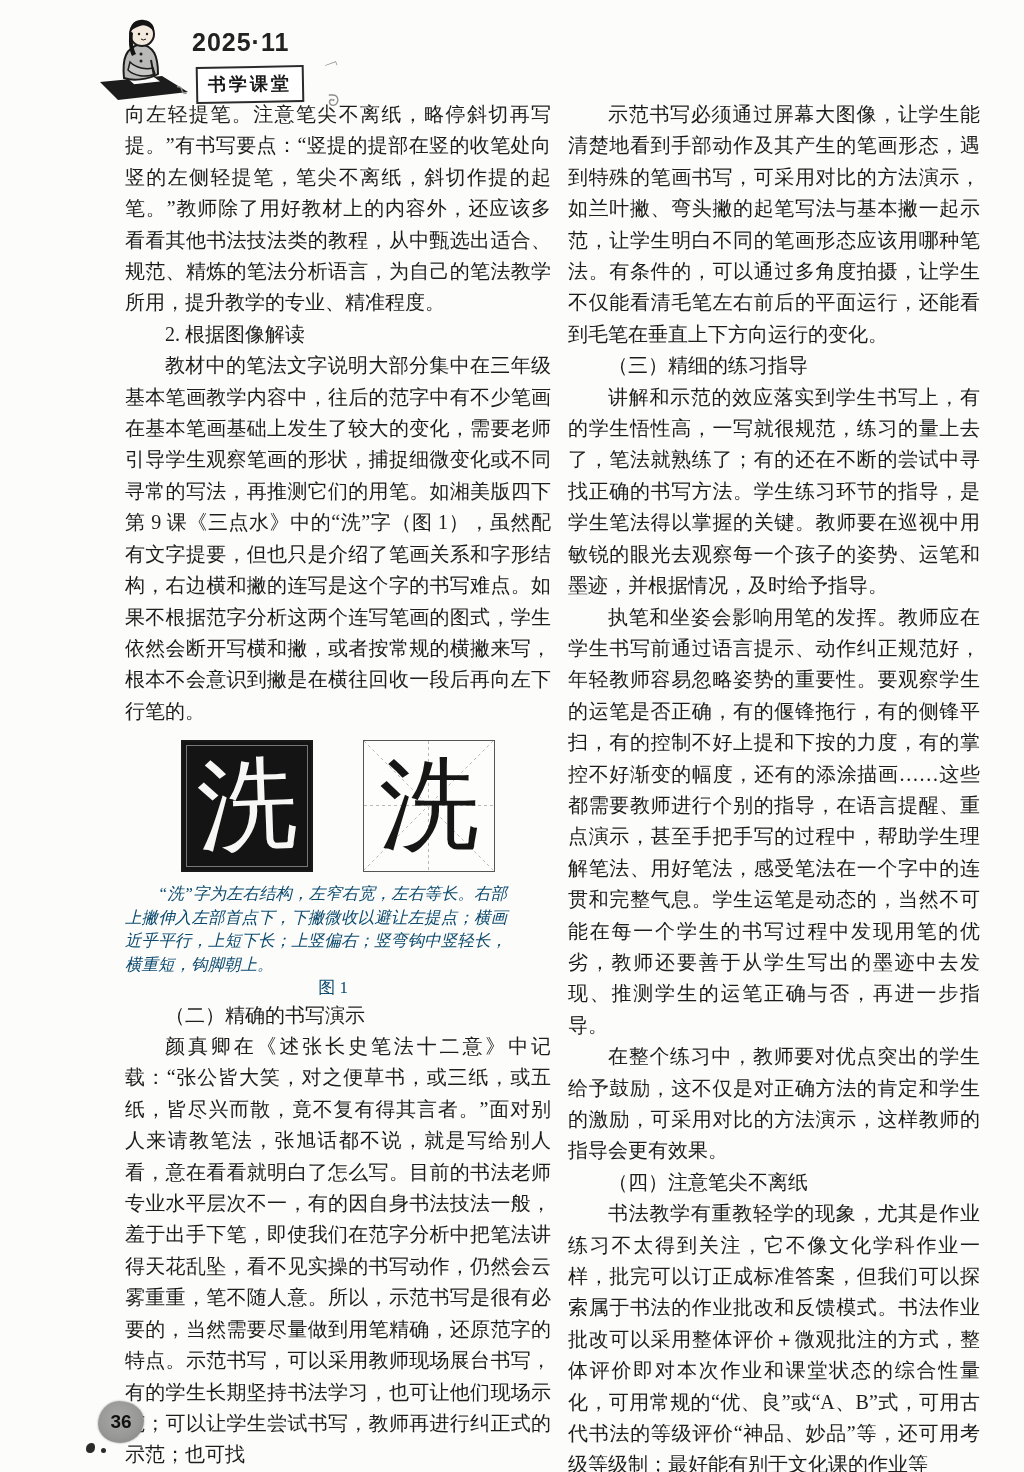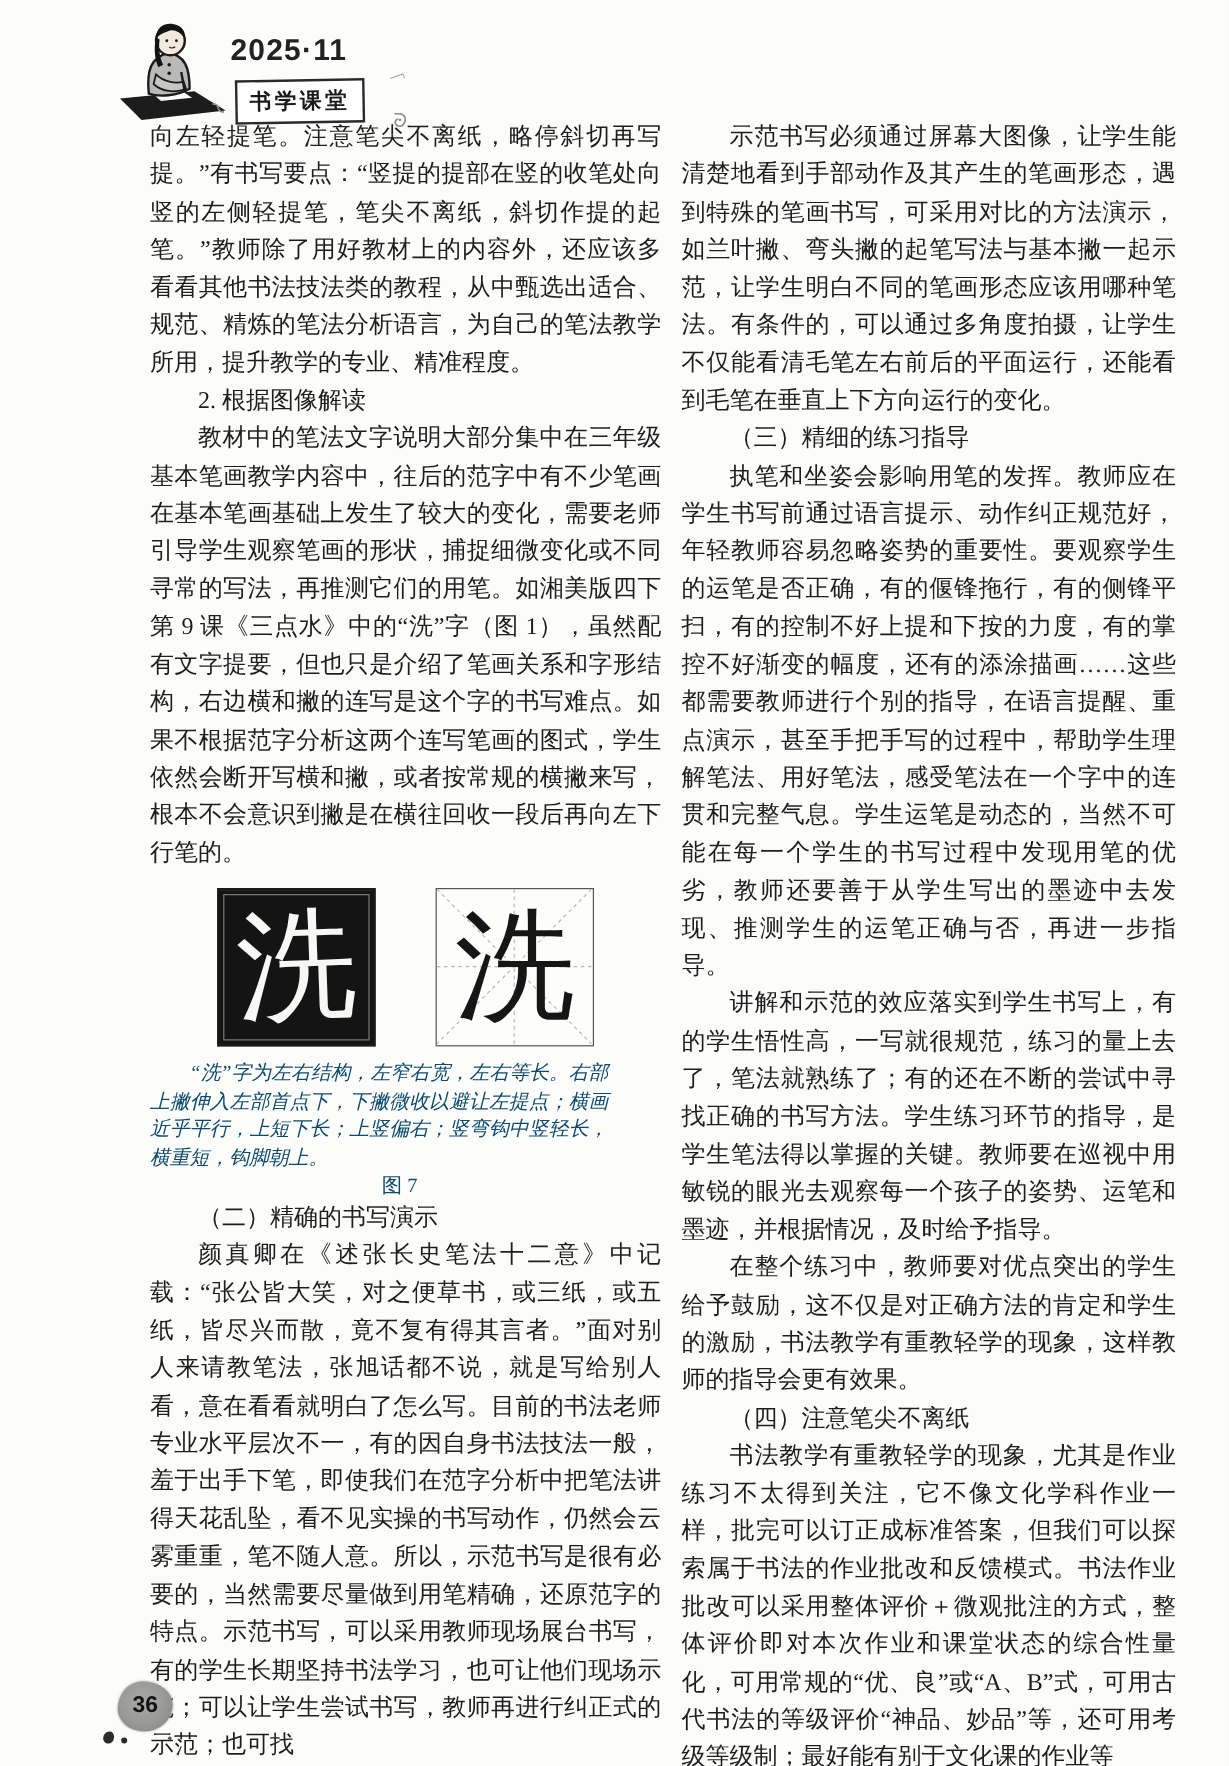--- a/index.html
+++ b/index.html
@@ -164,32 +164,32 @@
         <svg width="129" height="129" viewBox="0 0 129 129">
           <line x1="0" y1="0" x2="129" y2="129" stroke="#b9b9b5" stroke-width="1" stroke-dasharray="3,3"></line>
           <line x1="129" y1="0" x2="0" y2="129" stroke="#b9b9b5" stroke-width="1" stroke-dasharray="3,3"></line>
           <line x1="64.5" y1="0" x2="64.5" y2="129" stroke="#b9b9b5" stroke-width="1" stroke-dasharray="3,3"></line>
           <line x1="0" y1="64.5" x2="129" y2="64.5" stroke="#b9b9b5" stroke-width="1" stroke-dasharray="3,3"></line>
         </svg>
         <span class="glyph">洗</span>
       </div>
     </div>
     <p class="caption">“洗”字为左右结构，左窄右宽，左右等长。右部上撇伸入左部首点下，下撇微收以避让左提点；横画近乎平行，上短下长；上竖偏右；竖弯钩中竖轻长，横重短，钩脚朝上。</p>
-    <p class="caption fig-label">图 7</p>
+    <p class="caption fig-label">图 1</p>
 
     <p class="heading">（二）精确的书写演示</p>
     <p>颜真卿在《述张长史笔法十二意》中记载：“张公皆大笑，对之便草书，或三纸，或五纸，皆尽兴而散，竟不复有得其言者。”面对别人来请教笔法，张旭话都不说，就是写给别人看，意在看看就明白了怎么写。目前的书法老师专业水平层次不一，有的因自身书法技法一般，羞于出手下笔，即使我们在范字分析中把笔法讲得天花乱坠，看不见实操的书写动作，仍然会云雾重重，笔不随人意。所以，示范书写是很有必要的，当然需要尽量做到用笔精确，还原范字的特点。示范书写，可以采用教师现场展台书写，有的学生长期坚持书法学习，也可让他们现场示范；可以让学生尝试书写，教师再进行纠正式的示范；也可找</p>
   </div>
 
   <div class="col col-right">
     <p>示范书写必须通过屏幕大图像，让学生能清楚地看到手部动作及其产生的笔画形态，遇到特殊的笔画书写，可采用对比的方法演示，如兰叶撇、弯头撇的起笔写法与基本撇一起示范，让学生明白不同的笔画形态应该用哪种笔法。有条件的，可以通过多角度拍摄，让学生不仅能看清毛笔左右前后的平面运行，还能看到毛笔在垂直上下方向运行的变化。</p>
     <p class="heading">（三）精细的练习指导</p>
+    <p>讲解和示范的效应落实到学生书写上，有的学生悟性高，一写就很规范，练习的量上去了，笔法就熟练了；有的还在不断的尝试中寻找正确的书写方法。学生练习环节的指导，是学生笔法得以掌握的关键。教师要在巡视中用敏锐的眼光去观察每一个孩子的姿势、运笔和墨迹，并根据情况，及时给予指导。</p>
     <p>执笔和坐姿会影响用笔的发挥。教师应在学生书写前通过语言提示、动作纠正规范好，年轻教师容易忽略姿势的重要性。要观察学生的运笔是否正确，有的偃锋拖行，有的侧锋平扫，有的控制不好上提和下按的力度，有的掌控不好渐变的幅度，还有的添涂描画……这些都需要教师进行个别的指导，在语言提醒、重点演示，甚至手把手写的过程中，帮助学生理解笔法、用好笔法，感受笔法在一个字中的连贯和完整气息。学生运笔是动态的，当然不可能在每一个学生的书写过程中发现用笔的优劣，教师还要善于从学生写出的墨迹中去发现、推测学生的运笔正确与否，再进一步指导。</p>
-    <p>讲解和示范的效应落实到学生书写上，有的学生悟性高，一写就很规范，练习的量上去了，笔法就熟练了；有的还在不断的尝试中寻找正确的书写方法。学生练习环节的指导，是学生笔法得以掌握的关键。教师要在巡视中用敏锐的眼光去观察每一个孩子的姿势、运笔和墨迹，并根据情况，及时给予指导。</p>
-    <p>在整个练习中，教师要对优点突出的学生给予鼓励，这不仅是对正确方法的肯定和学生的激励，书法教学有重教轻学的现象，这样教师的指导会更有效果。</p>
+    <p>在整个练习中，教师要对优点突出的学生给予鼓励，这不仅是对正确方法的肯定和学生的激励，可采用对比的方法演示，这样教师的指导会更有效果。</p>
     <p class="heading">（四）注意笔尖不离纸</p>
     <p>书法教学有重教轻学的现象，尤其是作业练习不太得到关注，它不像文化学科作业一样，批完可以订正成标准答案，但我们可以探索属于书法的作业批改和反馈模式。书法作业批改可以采用整体评价＋微观批注的方式，整体评价即对本次作业和课堂状态的综合性量化，可用常规的“优、良”或“A、B”式，可用古代书法的等级评价“神品、妙品”等，还可用考级等级制；最好能有别于文化课的作业等</p>
   </div>
 
   <div class="page-badge">
     <span>36</span>
   </div>
   <div class="ink-dot dot1"></div>
   <div class="ink-dot dot2"></div>
   <div class="ink-dot dot3"></div>

